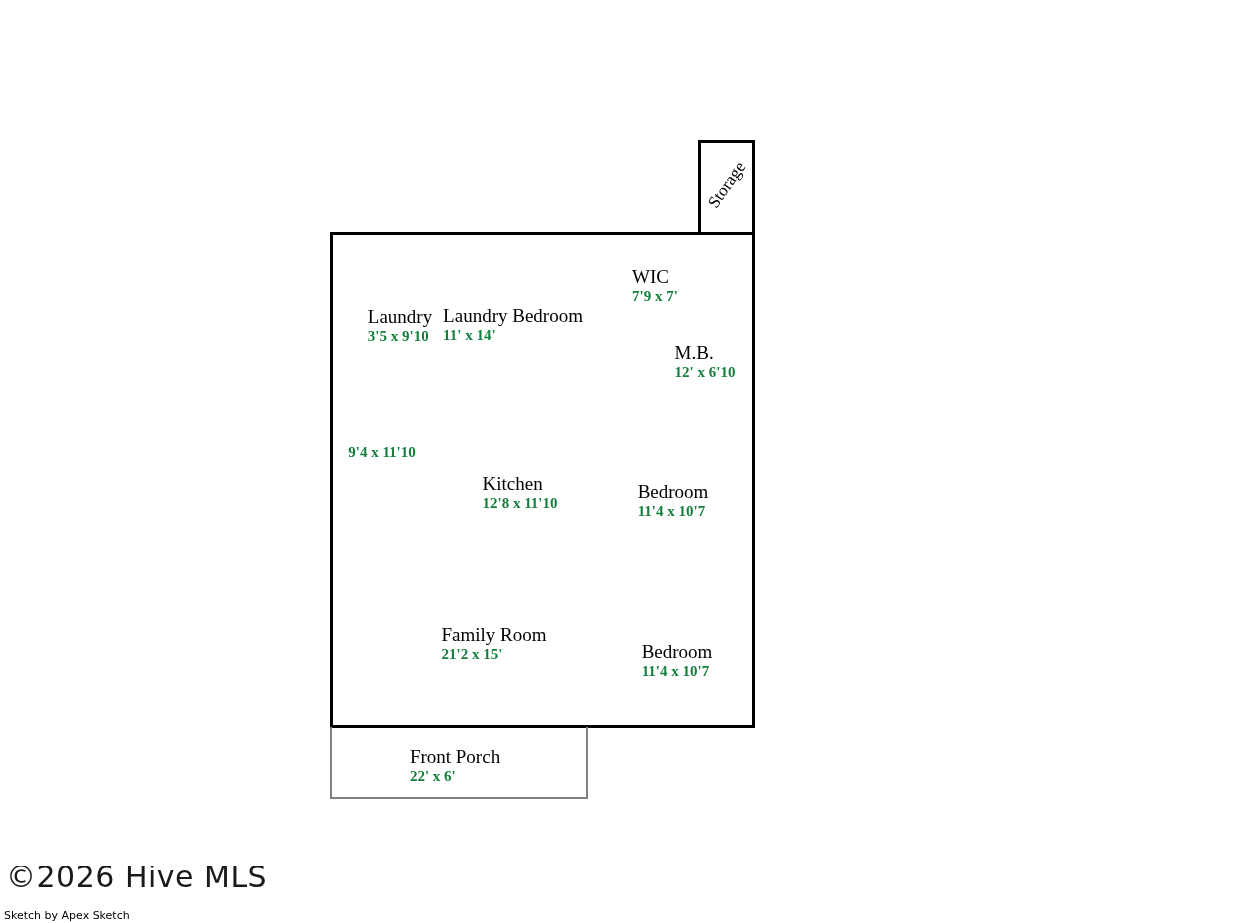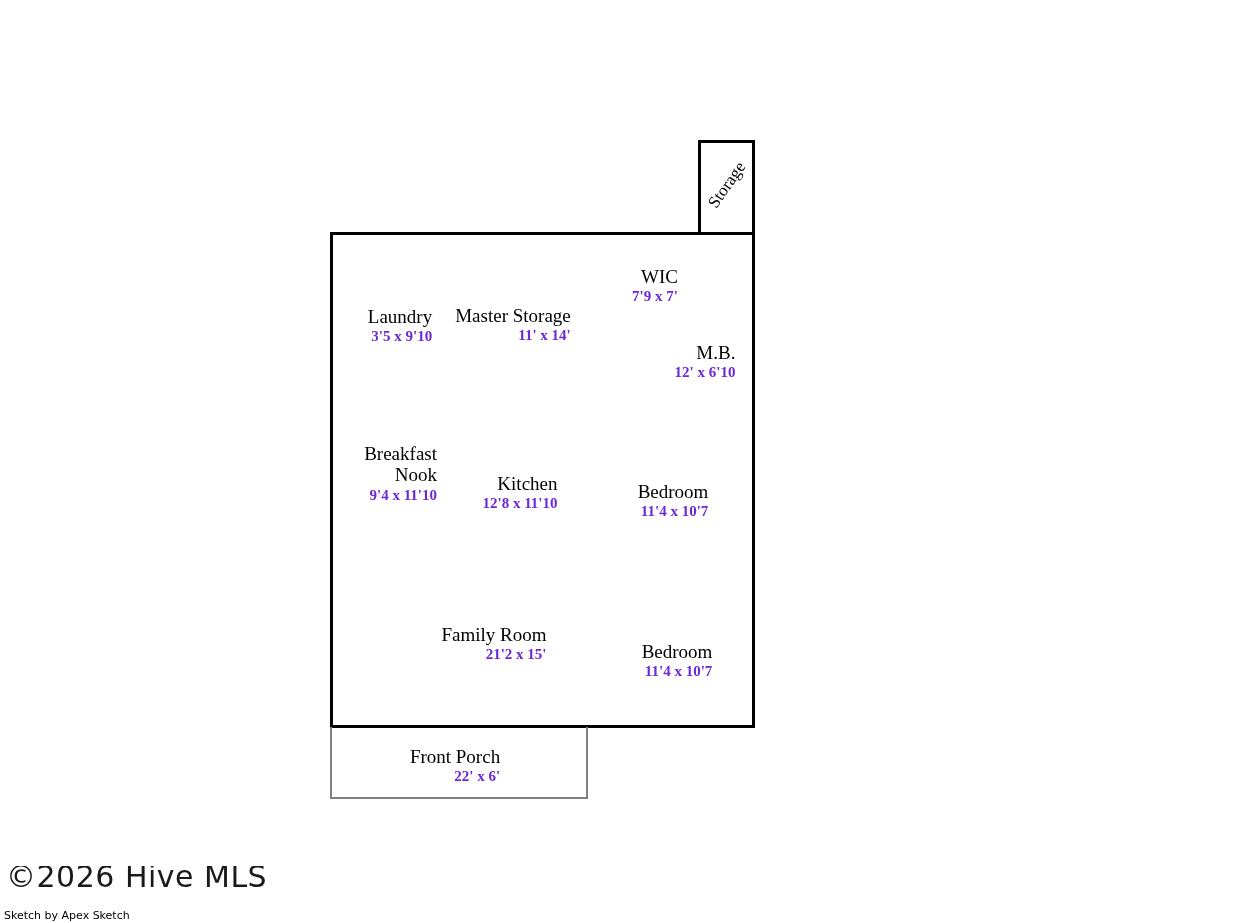--- a/index.html
+++ b/index.html
@@ -46,39 +46,39 @@
     top: 727px;
     width: 258px;
     height: 72px;
     border: 2px solid #808080;
     border-top: 0;
   }
 
   
   .room-label {
     position: absolute;
-    text-align: right;
+    text-align: left;
     line-height: 1.12;
     white-space: nowrap;
     transform: translateX(-50%);
   }
   .room-name {
     display: block;
     color: #000000;
     font-size: 19px;
     font-family: "Liberation Serif", "DejaVu Serif", serif;
   }
   .room-name.two-line {
     white-space: normal;
     max-width: 110px;
     margin: 0 auto;
   }
   .room-dims {
     display: block;
-    color: #6d28d9;
+    color: #15803d;
     font-size: 15px;
     font-weight: bold;
     font-family: "Liberation Serif", "DejaVu Serif", serif;
     margin-top: 1px;
   }
 
   
   #storage-label {
     position: absolute;
     left: 727px;
@@ -132,36 +132,35 @@
   <div class="wall-box" id="main-outline"></div>
 
   <div class="wall-box" id="porch-outline"></div>
 
   <div class="room-label" id="label-laundry" style="left: 400px; top: 306px;">
     <span class="room-name">Laundry</span>
     <span class="room-dims">3'5 x 9'10</span>
   </div>
 
   <div class="room-label" id="label-master-bedroom" style="left: 513px; top: 305px;">
-    <span class="room-name">Master Storage</span>
+    <span class="room-name">Laundry Bedroom</span>
     <span class="room-dims">11' x 14'</span>
   </div>
 
   <div class="room-label" id="label-wic" style="left: 655px; top: 266px;">
     <span class="room-name">WIC</span>
     <span class="room-dims">7'9 x 7'</span>
   </div>
 
   <div class="room-label" id="label-mb" style="left: 705px; top: 342px;">
     <span class="room-name">M.B.</span>
     <span class="room-dims">12' x 6'10</span>
   </div>
 
   <div class="room-label" id="label-breakfast-nook" style="left: 382px; top: 443px;">
-    <span class="room-name two-line">Breakfast Nook</span>
     <span class="room-dims">9'4 x 11'10</span>
   </div>
 
   <div class="room-label" id="label-kitchen" style="left: 520px; top: 473px;">
     <span class="room-name">Kitchen</span>
     <span class="room-dims">12'8 x 11'10</span>
   </div>
 
   <div class="room-label" id="label-bedroom-1" style="left: 673px; top: 481px;">
     <span class="room-name">Bedroom</span>

